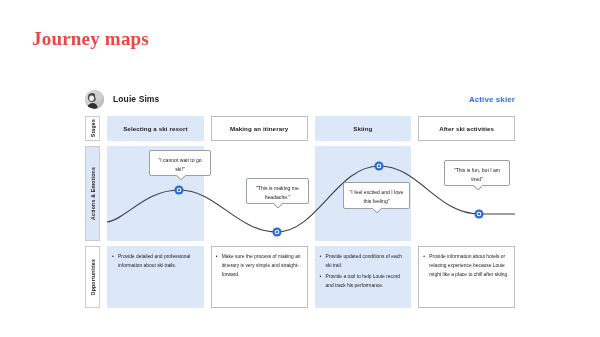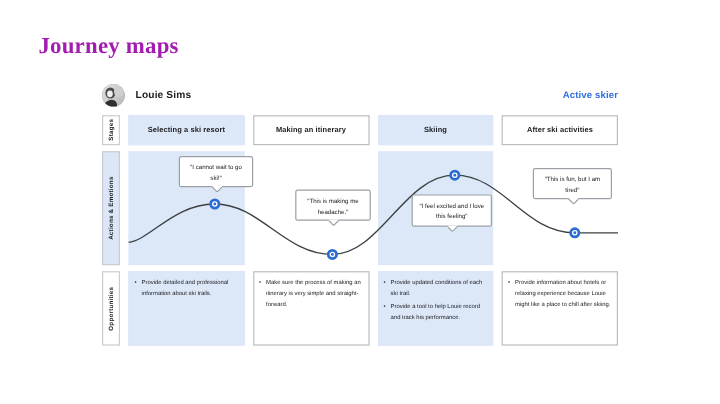--- a/index.html
+++ b/index.html
@@ -18,28 +18,28 @@
 
   
   .page-title {
     position: absolute;
     left: 32px;
     top: 28px;
     font-family: "Liberation Serif", serif;
     font-weight: bold;
     font-size: 19px;
     letter-spacing: 0.2px;
-    color: #a21caf;
+    color: #ef4444;
   }
 
   
   .board {
     position: absolute;
     left: 85px;
-    top: 66px;
+    top: 86px;
     width: 430px;
   }
 
   
   .persona-row {
     display: flex;
     align-items: center;
     height: 26px;
     margin-bottom: 4px;
   }

